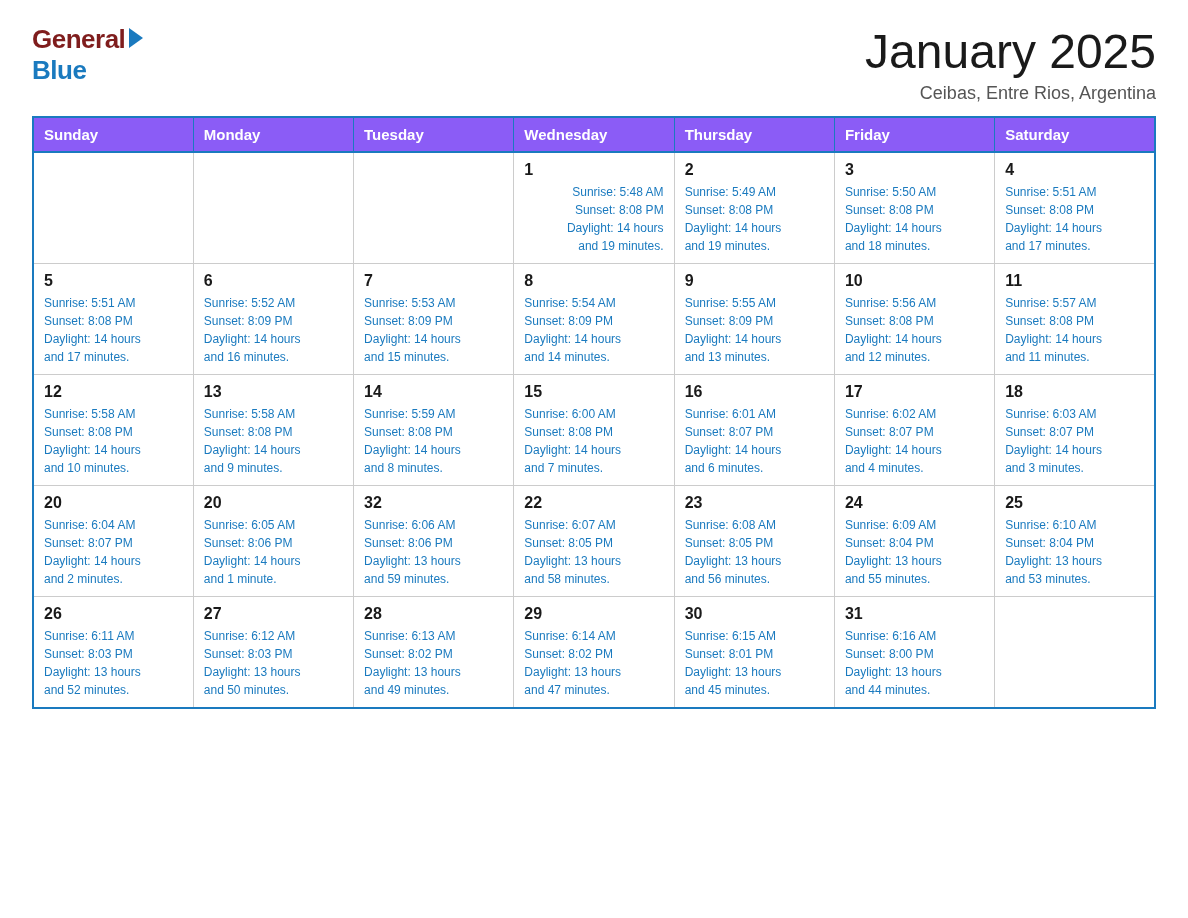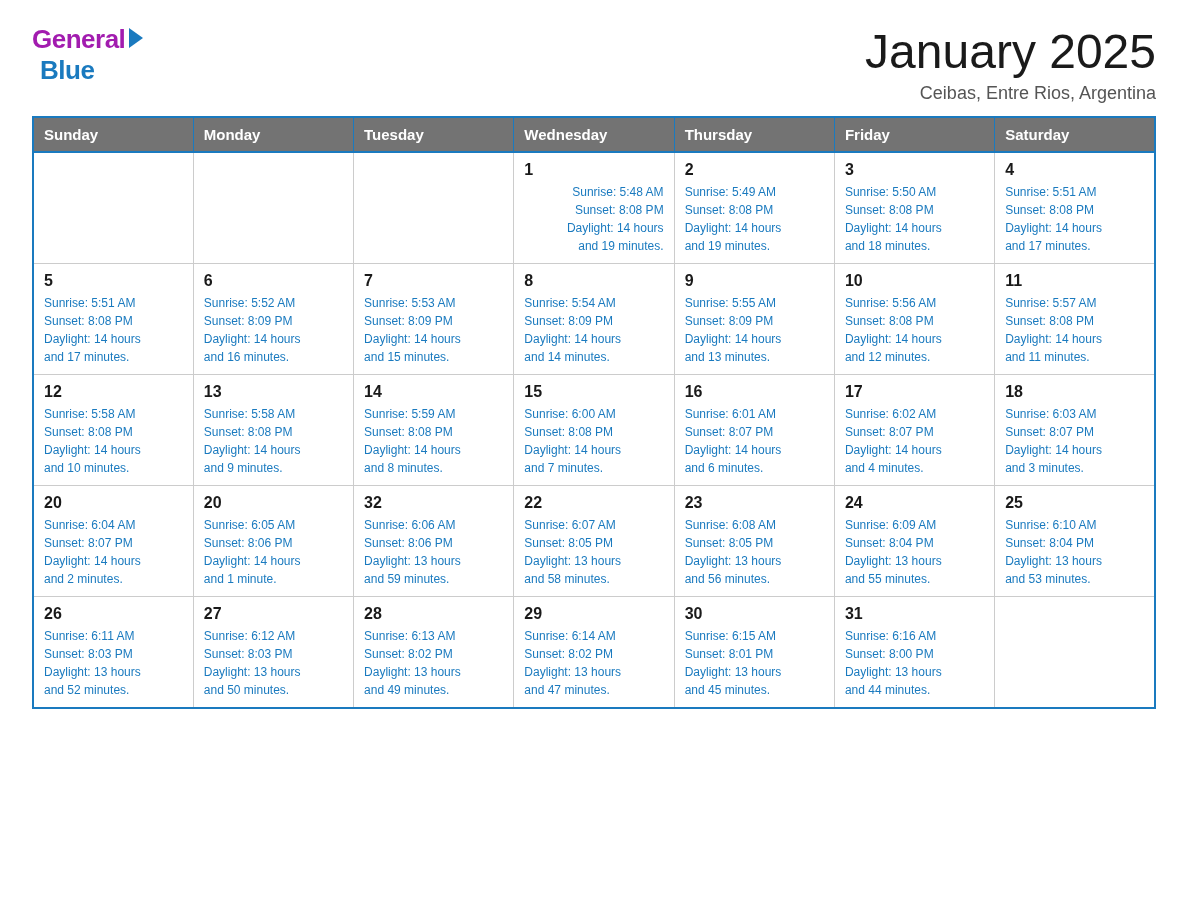--- a/index.html
+++ b/index.html
@@ -21,37 +21,37 @@
       flex-direction: column;
       align-items: flex-start;
     }
     .logo-top {
       display: flex;
       align-items: center;
     }
     .logo-general {
       font-size: 26px;
       font-weight: bold;
-      color: #a21caf;
+      color: #7f1d1d;
       letter-spacing: -0.5px;
     }
     .logo-arrow {
       width: 0;
       height: 0;
       border-left: 14px solid #1a7abf;
       border-top: 10px solid transparent;
       border-bottom: 10px solid transparent;
       margin-left: 4px;
       margin-top: -4px;
     }
     .logo-blue {
       font-size: 26px;
       font-weight: bold;
       color: #1a7abf;
-      margin-left: 8px;
+      margin-left: 0;
       letter-spacing: -0.5px;
       text-align: right;
     }
     .title-section {
       text-align: right;
     }
     .calendar-title {
       font-size: 48px;
       font-weight: normal;
       color: #1a1a1a;
@@ -62,21 +62,21 @@
       margin-top: 4px;
     }
     .calendar-wrapper {
       padding: 0 32px 32px 32px;
     }
     table {
       width: 100%;
       border-collapse: collapse;
     }
     thead tr th {
-      background-color: #737373;
+      background-color: #8b5cf6;
       color: #fff;
       font-size: 15px;
       font-weight: bold;
       padding: 8px 10px;
       text-align: left;
       border: 1px solid #1a7abf;
     }
     tbody tr td {
       vertical-align: top;
       border: 1px solid #ccc;

